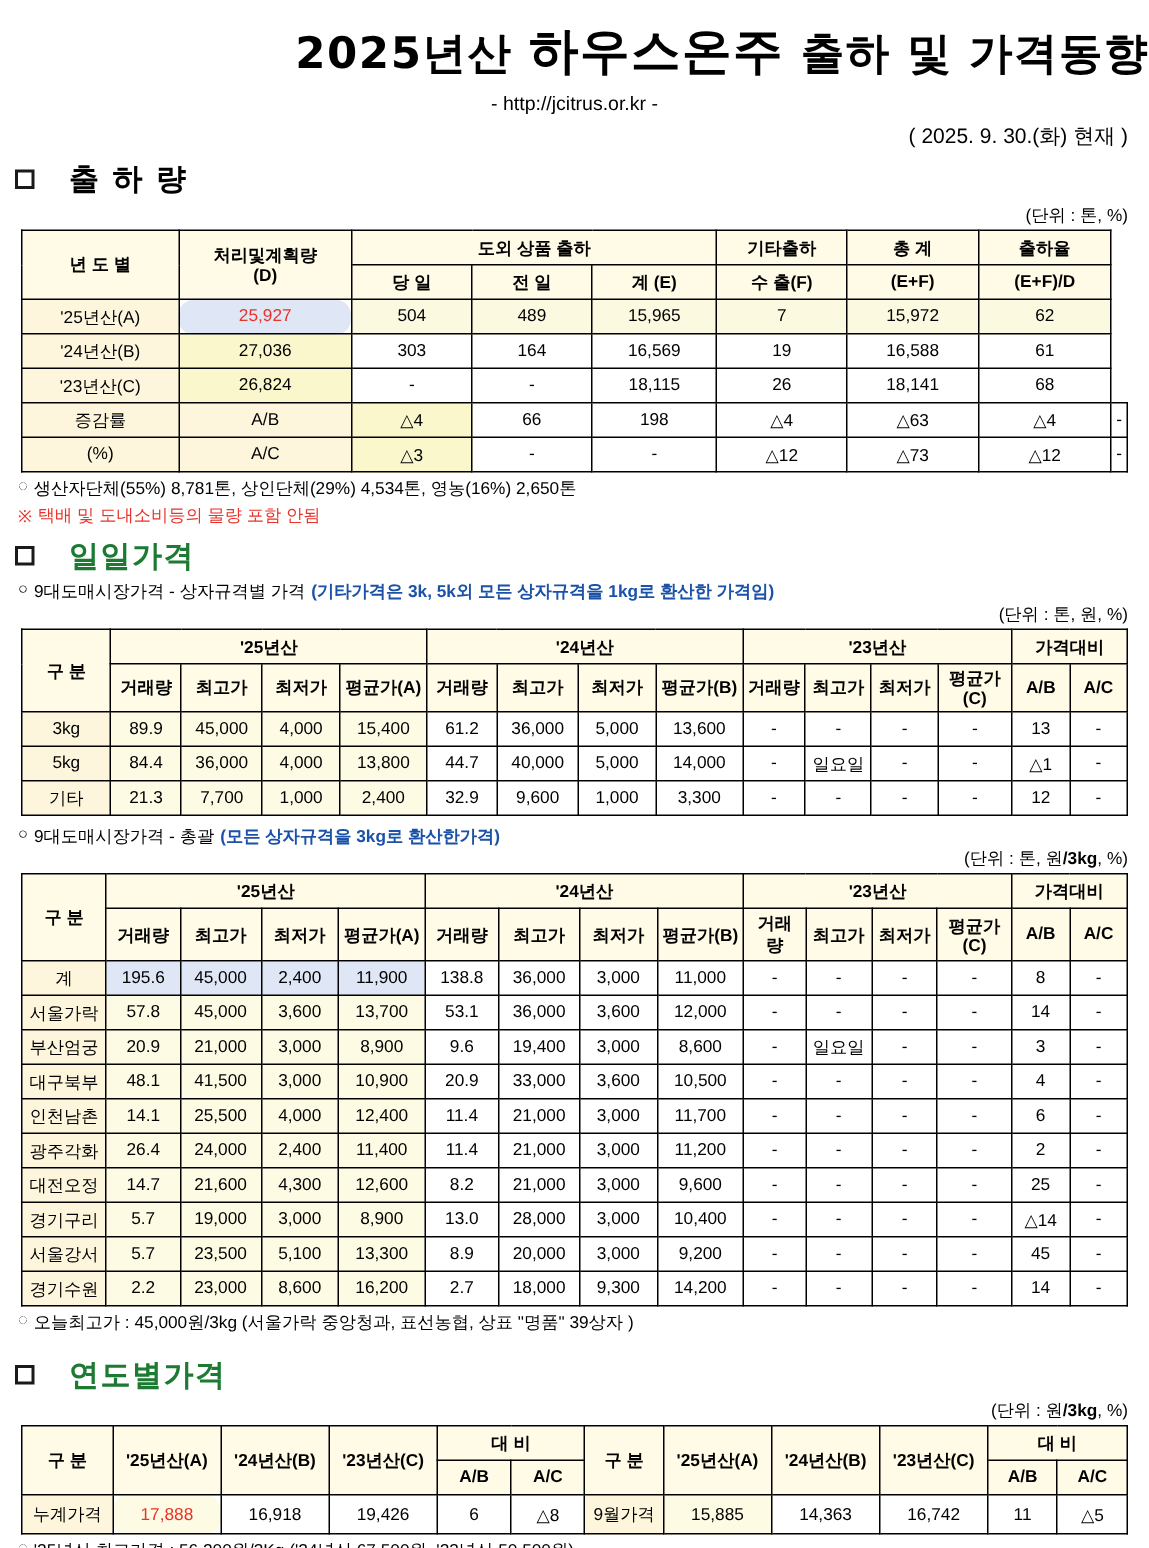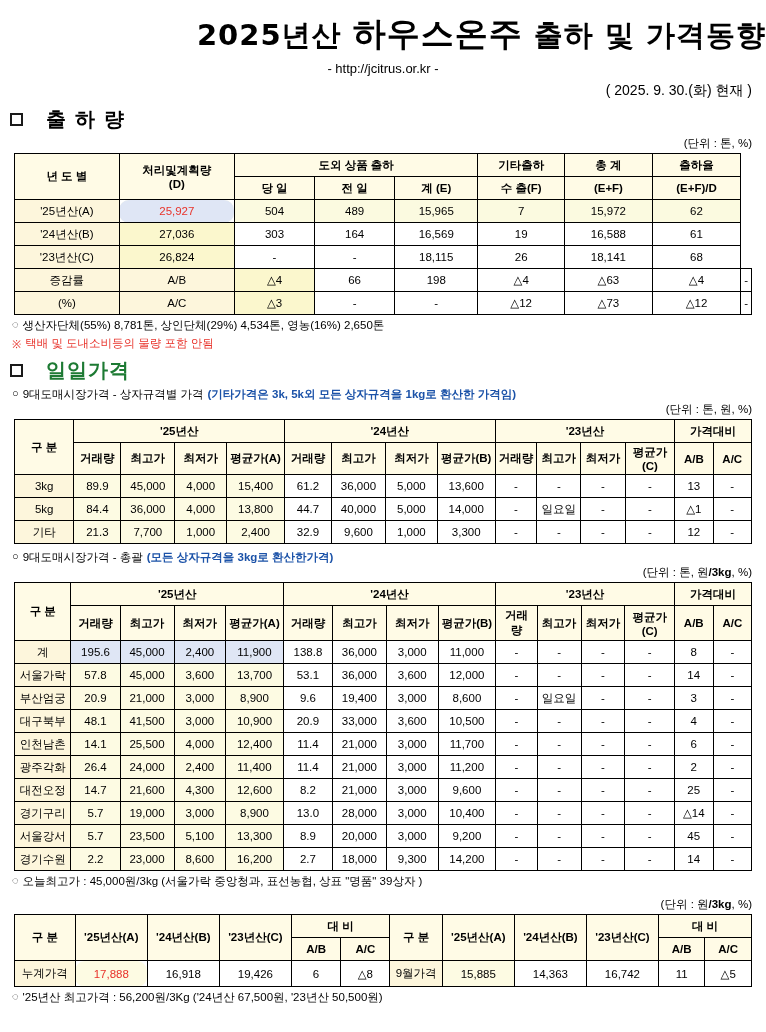--- a/index.html
+++ b/index.html
@@ -483,20 +483,24 @@
   </tbody>
     </table>
 
   <div class="note">
     <span class="mk">◌</span>
     <span>오늘최고가 : 45,000원/3kg (서울가락 중앙청과, 표선농협,  상표 "명품" 39상자 )</span>
   </div>
 
   <div class="spacer8"></div>
 
+  <div class="sec">
+    <span class="sq"></span>
+    <span class="sec-t green">연도별가격</span>
+  </div>
   <div class="unit">
     <span>(단위 : 원</span><b>/3kg</b><span>, %)</span>
   </div>
 
   <table class="tbl" style="width:738px;">
     <tbody>
         <tr>
       <th rowspan="2" style="width:72px;">구   분</th>
       <th rowspan="2" class="yel" style="width:78px;">'25년산(A)</th>
       <th rowspan="2" style="width:78px;">'24년산(B)</th>

